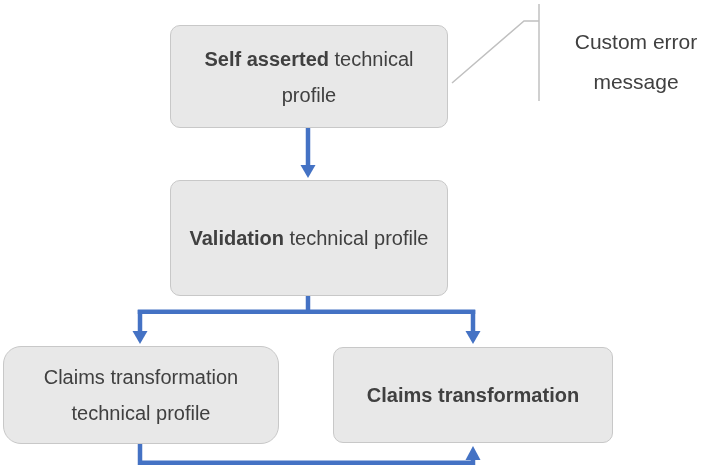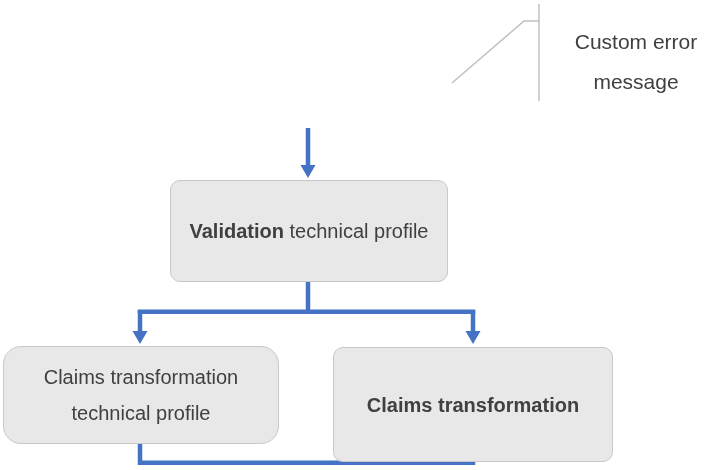--- a/index.html
+++ b/index.html
@@ -32,23 +32,23 @@
     align-items: center;
     justify-content: center;
     text-align: center;
     color: #404040;
     font-size: 20px;
     line-height: 36px;
     padding: 0 14px;
   }
   .node .bold { font-weight: bold; }
   .node-top        { left: 170px; top: 25px;  width: 278px; height: 103px; }
-  .node-validation { left: 170px; top: 180px; width: 278px; height: 102px; }
+  .node-validation { left: 170px; top: 180px; width: 278px; height: 116px; }
   .node-claims-tp  { left: 3px;   top: 346px; width: 276px; height: 98px; border-radius: 18px;  }
-  .node-claims-tr  { left: 333px; top: 347px; width: 280px; height: 115px;  }
+  .node-claims-tr  { left: 333px; top: 347px; width: 280px; height: 96px;  }
   .callout-label {
     position: absolute;
     left: 548px;
     top: 22px;
     width: 176px;
     text-align: center;
     color: #404040;
     font-size: 21px;
     line-height: 40px;
   }
@@ -78,20 +78,23 @@
       <line x1="473" y1="310" x2="473" y2="333" stroke-width="4.5" stroke="#4472C4"></line>
       <polygon points="465.5,331 480.5,331 473,344" fill="#4472C4"></polygon>
     </g>
 
     <g>
       <path d="M140 444 V462.75 H473 V459" fill="none" stroke-width="4.5" stroke-linejoin="miter" stroke="#4472C4"></path>
       <polygon points="465.5,460 480.5,460 473,446" fill="#4472C4"></polygon>
     </g>
   </svg>
 
+  <div class="node node-top">
+    <div class="node-text"><span class="bold">Self asserted</span><span> technical profile</span></div>
+  </div>
 
   <div class="node node-validation">
     <div class="node-text"><span class="bold">Validation</span><span> technical profile</span></div>
   </div>
 
   <div class="node node-claims-tp">
     <div class="node-text"><span class="bold"></span><span>Claims transformation technical profile</span></div>
   </div>
 
   <div class="node node-claims-tr">

